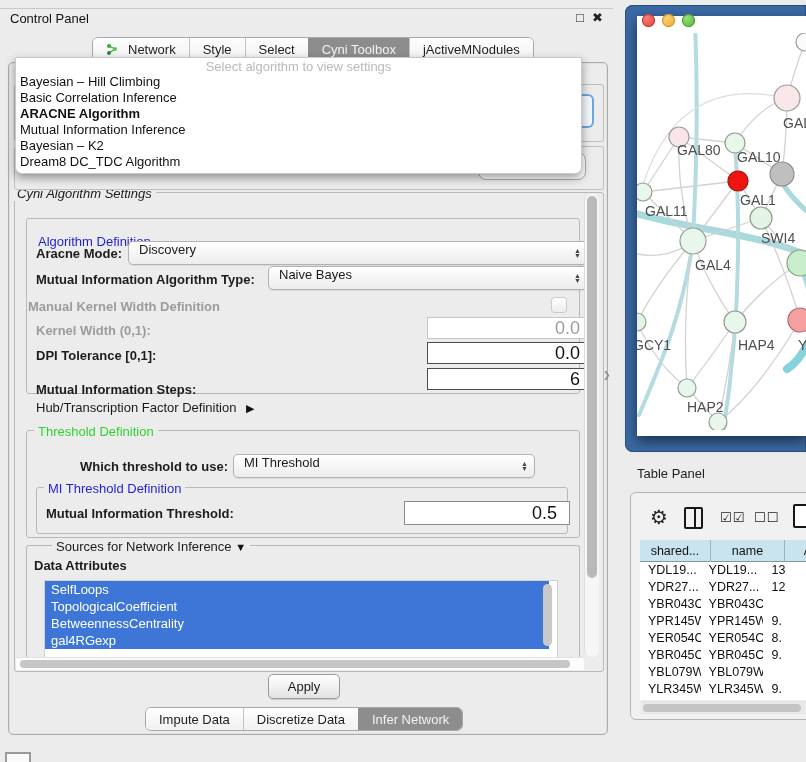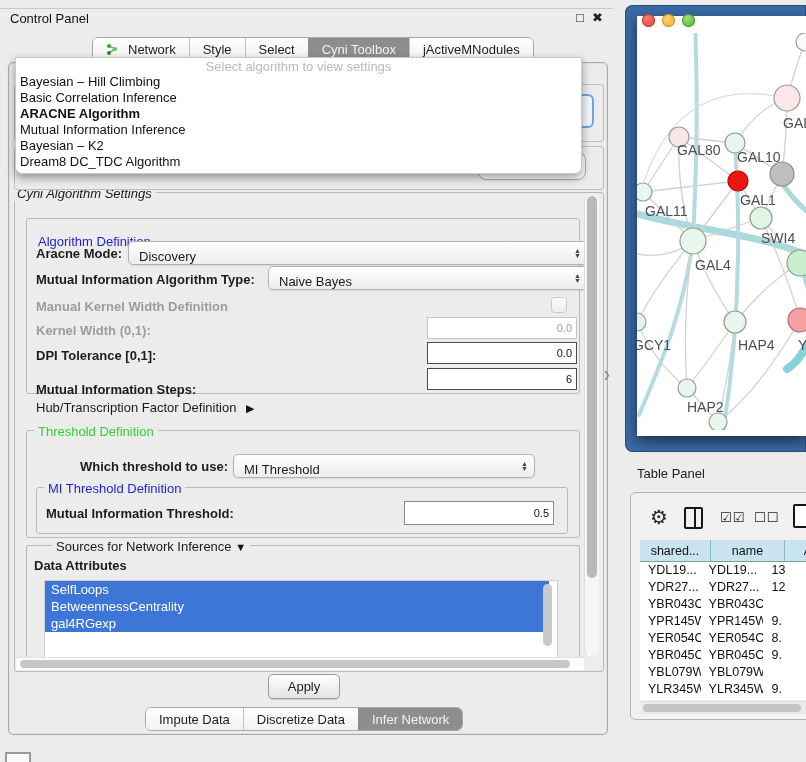--- a/index.html
+++ b/index.html
@@ -30,26 +30,26 @@
   .dd-prompt{text-align:center;color:#b9b9b9;padding-top:1px;height:15px;}
   .dd-item{padding:0 4px;height:16px;line-height:16px;color:#111;white-space:nowrap;}
   .dd-item.bold{font-weight:bold;}
   
   .group{border:1px solid #b9b9b9;border-radius:3px;}
   .gtitle{position:absolute;background:#ececec;padding:0 4px;font-size:13px;white-space:nowrap;}
   .blue{color:#1f1fd9;} .green{color:#2fd32f;}
   .lbl{font-size:13px;font-weight:bold;color:#1c1c1c;white-space:nowrap;}
   .dim{color:#9c9c9c;}
   .combo{border:1px solid #b2b2b2;border-radius:5px;background:linear-gradient(#ffffff,#ececec);
-         display:flex;align-items:flex-end;font-size:13px;padding-left:10px;
+         display:flex;align-items:flex-start;font-size:13px;padding-left:10px;
          box-shadow:0 1px 1px rgba(0,0,0,.08);}
   .combo .arr{position:absolute;right:6px;top:50%;transform:translateY(-50%);
          display:flex;flex-direction:column;line-height:5px;font-size:7px;color:#444;}
-  .numfield{background:#fff;font-size:11px;display:flex;align-items:center;
-            justify-content:flex-end;padding:0 4px;}
+  .numfield{background:#fff;font-size:18px;display:flex;align-items:center;
+            justify-content:flex-end;padding:0 12px;}
   .nf-dis{border:1px solid #c6c6c6;color:#9c9c9c;}
   .nf-en{border:1.5px solid #4c4c4c;color:#111;}
   .nf-mid{border:1px solid #8a8a8a;color:#111;}
   .checkbox{border:1px solid #c9c9c9;border-radius:3.5px;background:linear-gradient(#fdfdfd,#ededed);}
   .tri{font-size:11px;color:#111;}
   
   .srclist{background:#fff;border:1px solid #d0d0d0;overflow:hidden;}
   .srcitem{height:17px;line-height:17px;color:#fff;background:#3d76d7;
            font-size:13px;padding-left:6px;width:498px;}
   
@@ -154,21 +154,21 @@
 
   <div class="abs lbl" style="left:36px;top:272px;">Mutual Information Algorithm Type:</div>
   <div class="abs combo" style="left:268px;top:266px;width:308px;height:22px;">
     <span>Naive Bayes</span>
     <span class="arr">
         <span>▲</span>
         <span>▼</span>
       </span>
   </div>
 
-  <div class="abs lbl dim" style="left:36px;top:299px;">Manual Kernel Width Definition</div>
+  <div class="abs lbl dim" style="left:28px;top:299px;">Manual Kernel Width Definition</div>
   <div class="abs checkbox" style="left:551px;top:297px;width:14px;height:14px;"></div>
 
   <div class="abs lbl dim" style="left:36px;top:323px;">Kernel Width (0,1):</div>
   <div class="abs numfield nf-dis" style="left:427px;top:317px;width:140px;height:20px;">0.0</div>
 
   <div class="abs lbl" style="left:36px;top:348px;">DPI Tolerance [0,1]:</div>
   <div class="abs numfield nf-en" style="left:427px;top:342px;width:140px;height:20px;">0.0</div>
 
   <div class="abs lbl" style="left:36px;top:374px;margin-top:8px;">Mutual Information Steps:</div>
   <div class="abs numfield nf-en" style="left:427px;top:368px;width:140px;height:20px;">6</div>
@@ -196,20 +196,21 @@
   <div class="abs numfield nf-mid" style="left:404px;top:501px;width:140px;height:22px;">0.5</div>
 
   <div class="abs group" style="left:26px;top:545px;width:552px;height:112px;border-bottom:none;"></div>
   <div class="gtitle" style="left:52px;top:539px;">
     <span>Sources for Network Inference</span>
     <span class="tri">▼</span>
   </div>
   <div class="abs lbl" style="left:34px;top:558px;">Data Attributes</div>
   <div class="abs srclist" style="left:44px;top:580px;width:512px;height:76px;" id="sources-list">
       <div class="srcitem">SelfLoops</div>
+      <div class="srcitem">TopologicalCoefficient</div>
       <div class="srcitem">BetweennessCentrality</div>
       <div class="srcitem">gal4RGexp</div>
     </div>
   <div class="abs sb-thumb" style="left:543px;top:584px;width:9px;height:62px;background:#c9c9c9;z-index:5;"></div>
 
   <div class="abs sb-track-v" style="left:584px;top:194px;width:14px;height:463px;">
     <div class="sb-thumb" style="position:absolute;left:2px;top:2px;width:10px;height:382px;"></div>
   </div>
   <div class="abs sb-track-h" style="left:16px;top:657px;width:568px;height:12px;">
     <div class="sb-thumb" style="position:absolute;left:4px;top:2px;width:550px;height:8px;background:#c6c6c6;"></div>

